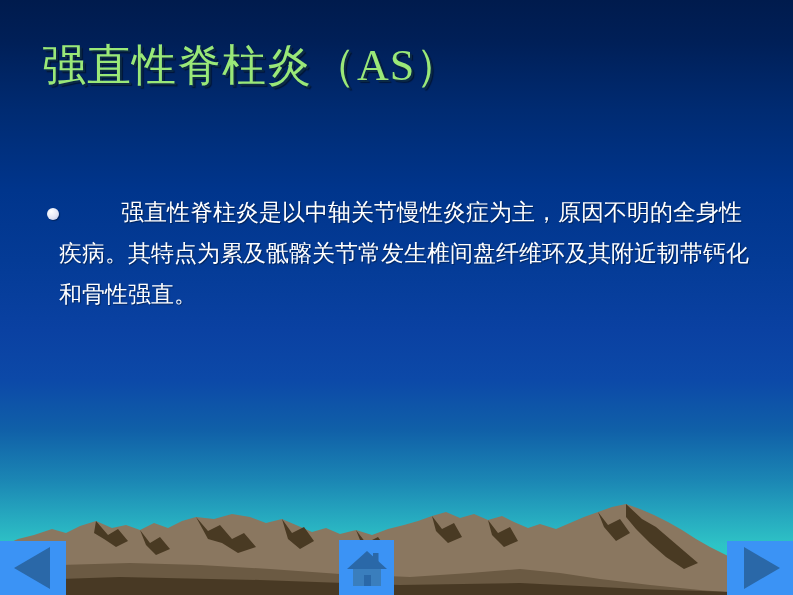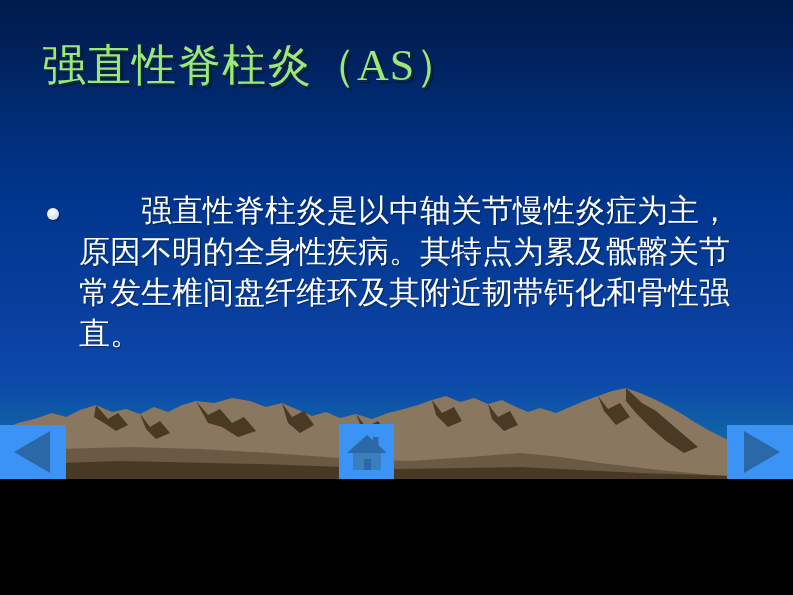--- a/index.html
+++ b/index.html
@@ -3,21 +3,21 @@
 <meta charset="utf-8">
 <style>
   html, body {
     margin: 0;
     padding: 0;
     background: #000;
   }
   .slide {
     position: relative;
     width: 793px;
-    height: 479px;
+    height: 595px;
     overflow: hidden;
     font-family: "Liberation Serif", "DejaVu Serif", serif;
     background:
       linear-gradient(to bottom,
         #001b4d 0px,
         #001f57 40px,
         #002b72 110px,
         #00358c 190px,
         #043b96 260px,
         #0a41a2 330px,
@@ -59,23 +59,22 @@
     width: 12px;
     height: 12px;
     margin-top: 16px;
     margin-left: 7px;
     border-radius: 50%;
     background: radial-gradient(circle at 35% 30%, #ffffff 0%, #e3e6f5 55%, #b9bed8 100%);
     box-shadow: 1px 1px 1px rgba(0,0,0,0.35);
   }
   .body-text {
     flex: 1 1 auto;
-    margin-left: 20px;
-    font-family: Liberation Mono, monospace;
-    font-size: 31px;
+    font-family: Liberation Sans, sans-serif;
+    font-size: 23px;
     line-height: 41px;
     color: #ffffff;
     text-indent: 62px;
     text-shadow: 1px 1px 1px rgba(0,0,0,0.4);
     letter-spacing: 0px;
   }
 
   
   .mountains {
     position: absolute;

